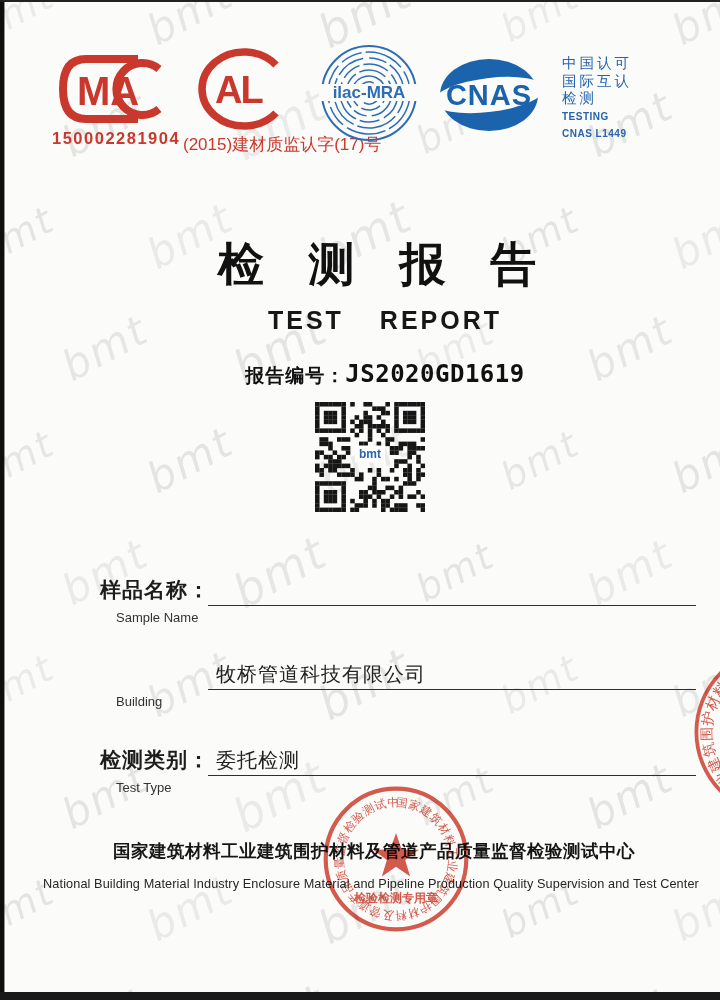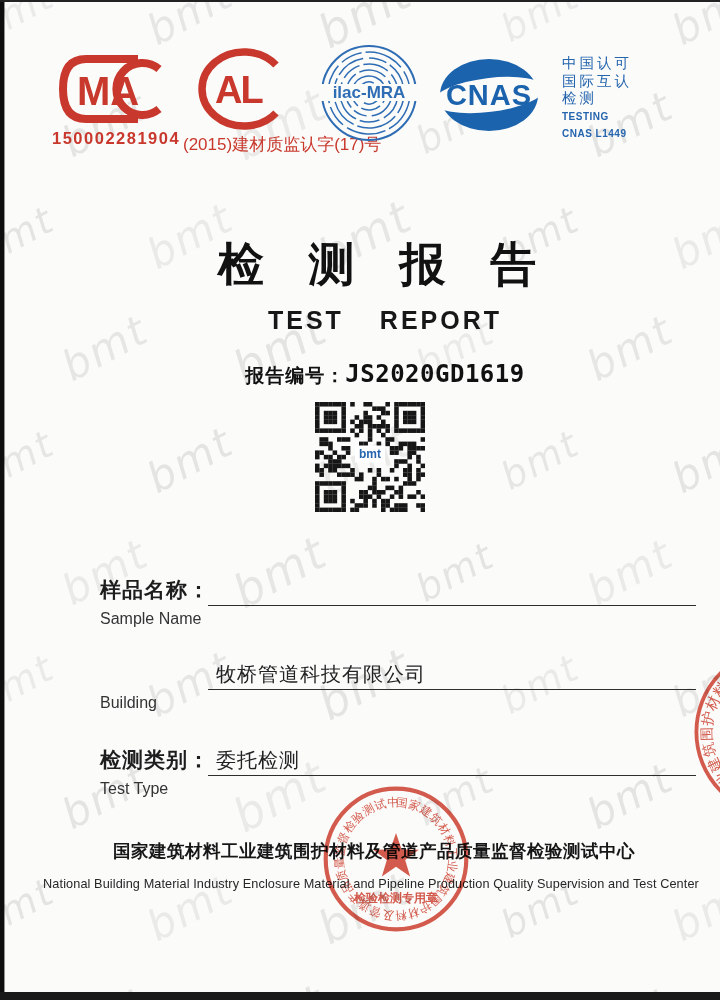--- a/index.html
+++ b/index.html
@@ -35,21 +35,21 @@
   .qr{left:315px;top:402px;width:110px;height:108px;}
   .qr svg{position:absolute;inset:0;}
   .qr-label{position:absolute;left:50%;top:48%;transform:translate(-50%,-50%);
             background:#fff;padding:1px 4px 2px;font-size:12px;font-weight:700;color:#2565ae;}
   
   .field{left:0;width:720px;height:60px;}
   .f-label{position:absolute;left:100px;top:0;font-size:21px;font-weight:600;color:#1d1d1d;letter-spacing:1px;white-space:nowrap;}
   .f-value{position:absolute;left:216px;top:1px;font-size:20px;font-weight:400;color:#222;
            font-family:"Liberation Serif","DejaVu Serif",serif;letter-spacing:1px;white-space:nowrap;}
   .f-line{position:absolute;left:208px;width:488px;top:29px;border-bottom:1.6px solid #2e2e2e;}
-  .f-sub{position:absolute;left:100px;top:34px;font-size:16px;color:#333;}
+  .f-sub{position:absolute;left:116px;top:34px;font-size:13px;color:#333;}
   
   .org-zh{top:839px;left:14px;font-size:17.5px;font-weight:700;letter-spacing:.5px;color:#161616;}
   .org-en{top:877px;left:11px;font-size:12.7px;color:#262626;letter-spacing:.1px;}
   
   .stamp{position:absolute;z-index:2;mix-blend-mode:multiply;opacity:.9;pointer-events:none;}
   .stamp-main{left:322px;top:785px;width:148px;height:148px;}
   .stamp-right{left:685px;top:637px;width:190px;height:190px;}
 </style>
 </head>
 <body>

